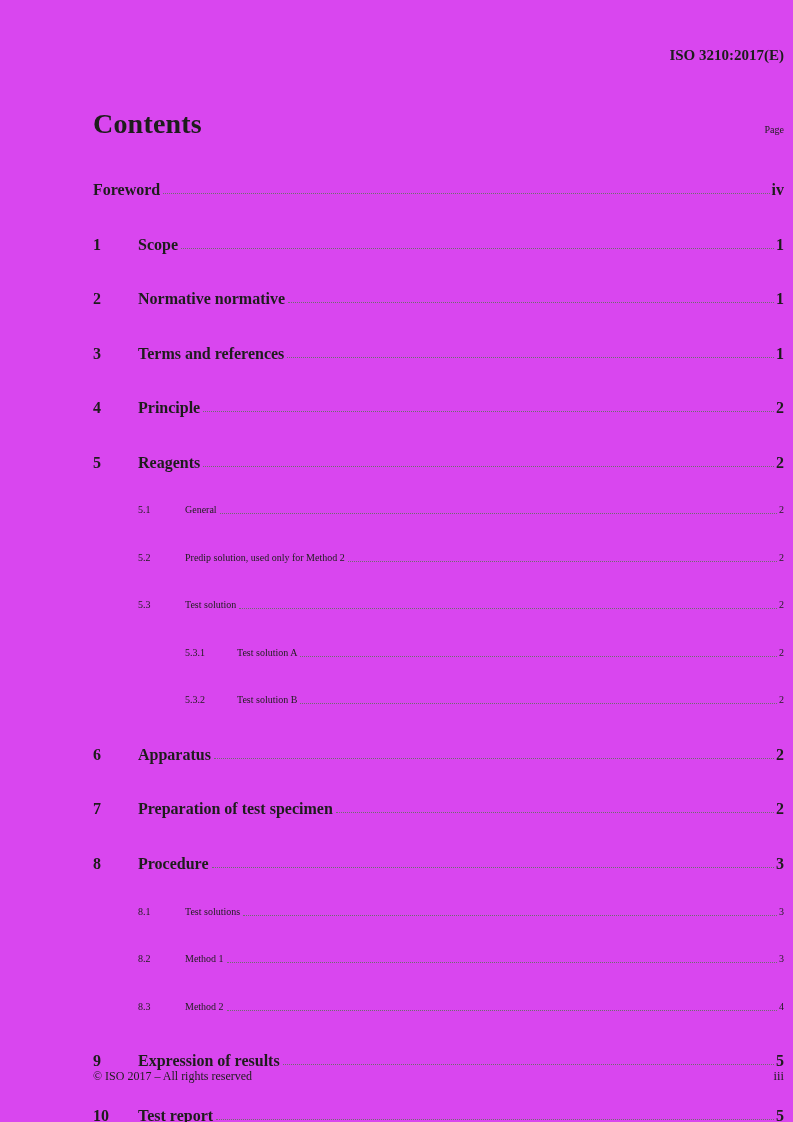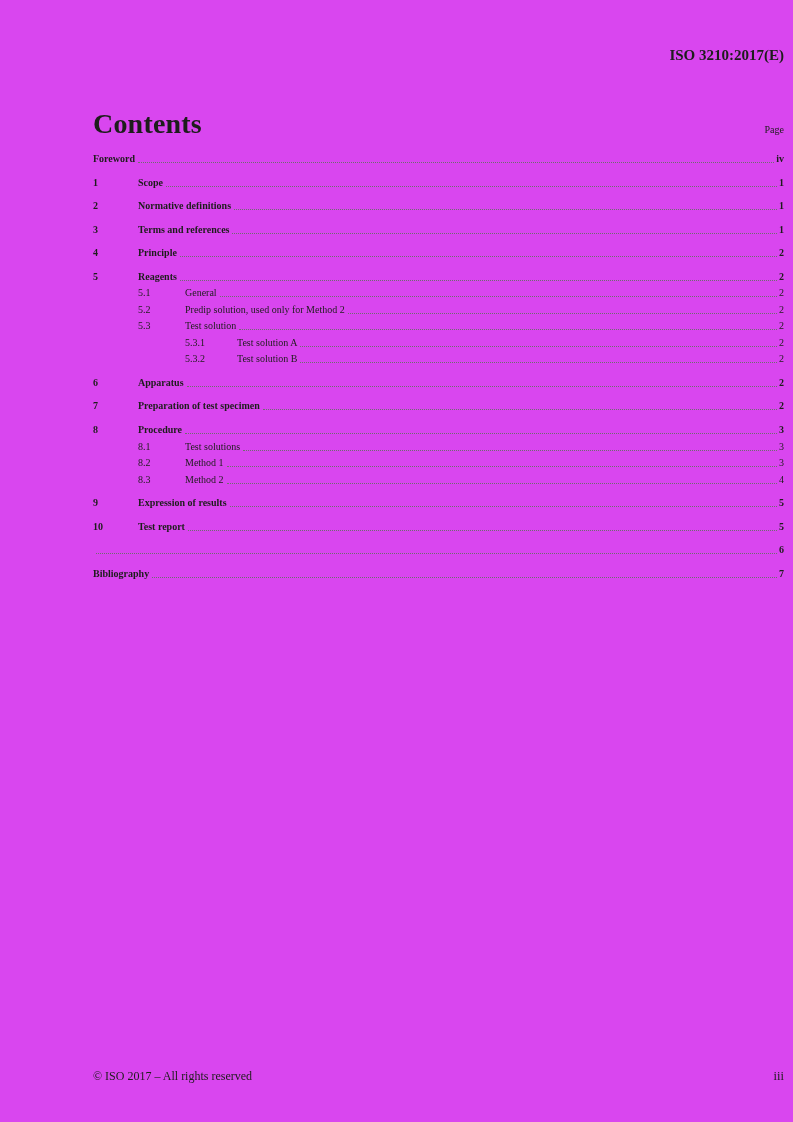--- a/index.html
+++ b/index.html
@@ -18,41 +18,41 @@
   }
   .contents-head {
     position:absolute; top:108px; left:93px; right:46px;
     display:flex; justify-content:space-between; align-items:baseline;
   }
   .contents-title { font-size:28px; font-weight:bold; letter-spacing:0.2px; }
   .page-label { font-size:10px; }
   .toc { position:absolute; top:151px; left:93px; right:46px; }
   .toc-row {
     display:flex; align-items:baseline;
-    line-height:15px; font-size:10px;
+    line-height:15px; font-size:16px;
   }
   .toc-row.l0 { margin-top:8.5px; }
   .toc-row:first-child { margin-top:0; }
   .toc-row.l1, .toc-row.l2 { margin-top:1.6px; font-size:10px; }
   .toc-row.b { font-weight:bold; }
   .toc-row .num { flex:0 0 auto; }
   .l0 .num { width:45px; }
   .l1 { padding-left:45px; }  .l1 .num { width:47px; }
   .l2 { padding-left:92px; }  .l2 .num { width:52px; }
   .toc-row .label { flex:0 1 auto; white-space:nowrap; }
   .pb { font-weight:bold; }
   .pr { font-weight:normal; }
   .leader {
     flex:1 1 8px; min-width:8px;
     border-bottom:1.3px dotted #6e6e6e;
     align-self:flex-end;
     margin:0 2px 3px 3px;
     height:0;
   }
-  .pg { flex:0 0 auto; }
+  .pg { flex:0 0 auto;margin-top:31px; }
   .footer {
     position:absolute; left:93px; right:46px; top:1069px;
     display:flex; justify-content:space-between; align-items:baseline;
     font-size:12px;
   }
   .footer .folio { font-size:12.5px; }
 </style>
 </head>
 <body>
 
@@ -73,21 +73,21 @@
       <span class="pg">iv</span>
     </div>
       <div class="toc-row l0 b">
       <span class="num" ,="">1</span>
       <span class="label"><span class="pb">Scope</span></span>
       <span class="leader"></span>
       <span class="pg">1</span>
     </div>
       <div class="toc-row l0 b">
       <span class="num" ,="">2</span>
-      <span class="label"><span class="pb">Normative definitions</span></span>
+      <span class="label"><span class="pb">Normative normative</span></span>
       <span class="leader"></span>
       <span class="pg">1</span>
     </div>
       <div class="toc-row l0 b">
       <span class="num" ,="">3</span>
       <span class="label"><span class="pb">Terms and references</span></span>
       <span class="leader"></span>
       <span class="pg">1</span>
     </div>
       <div class="toc-row l0 b">

